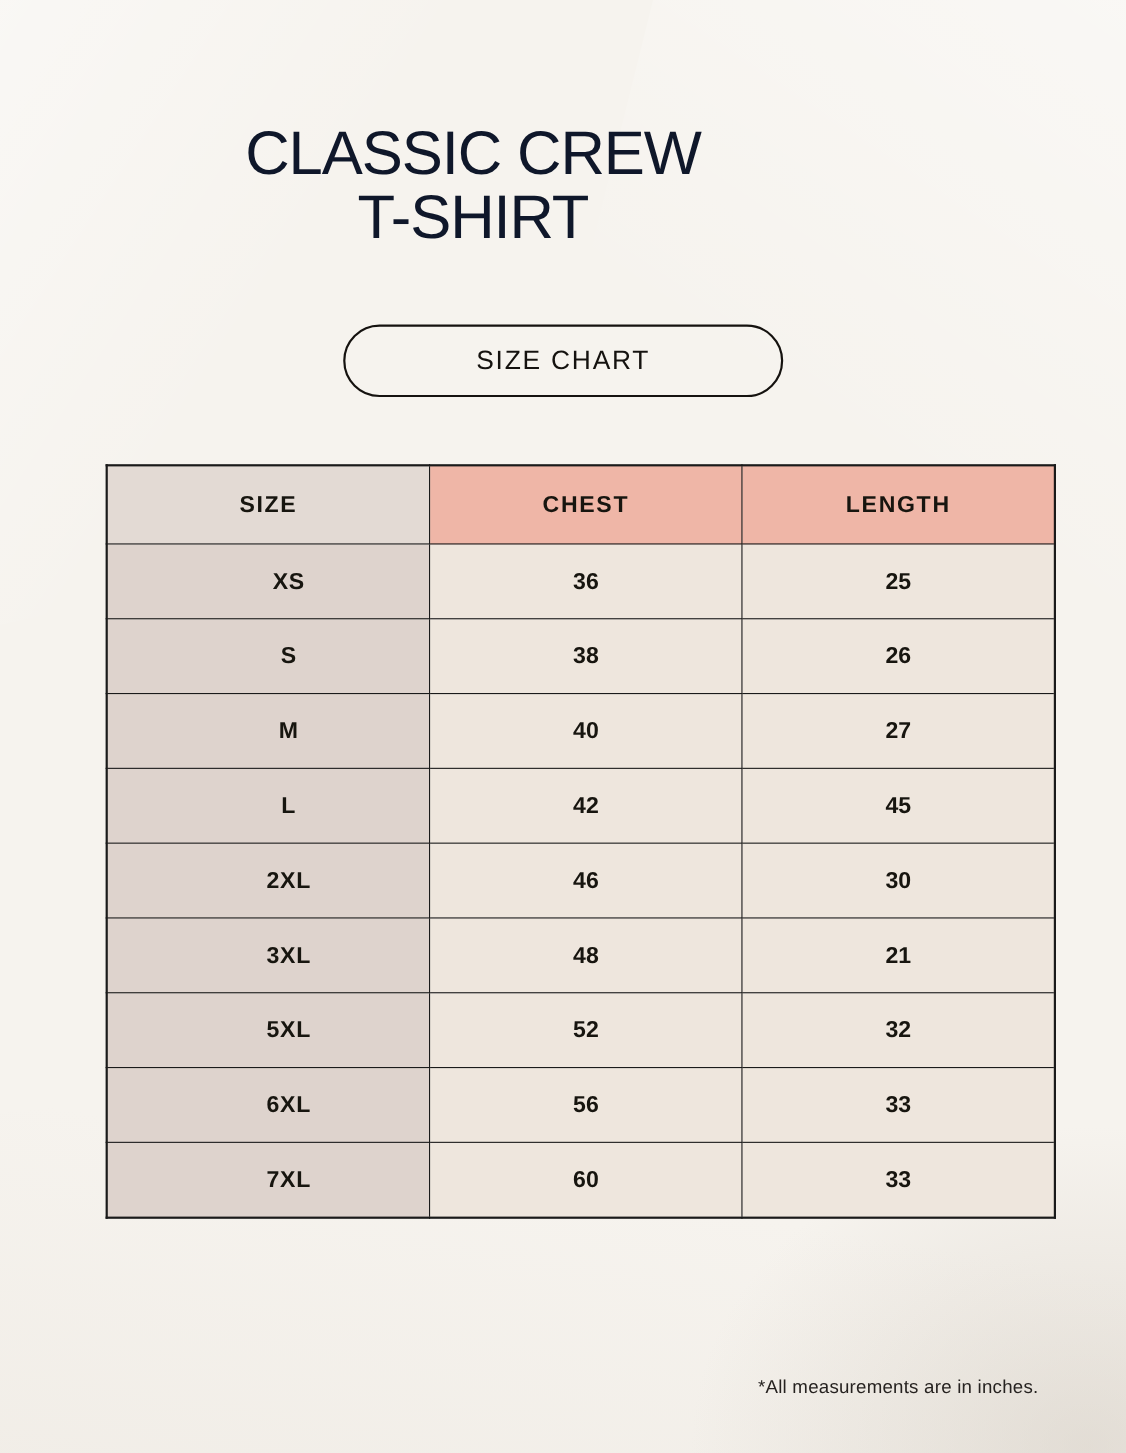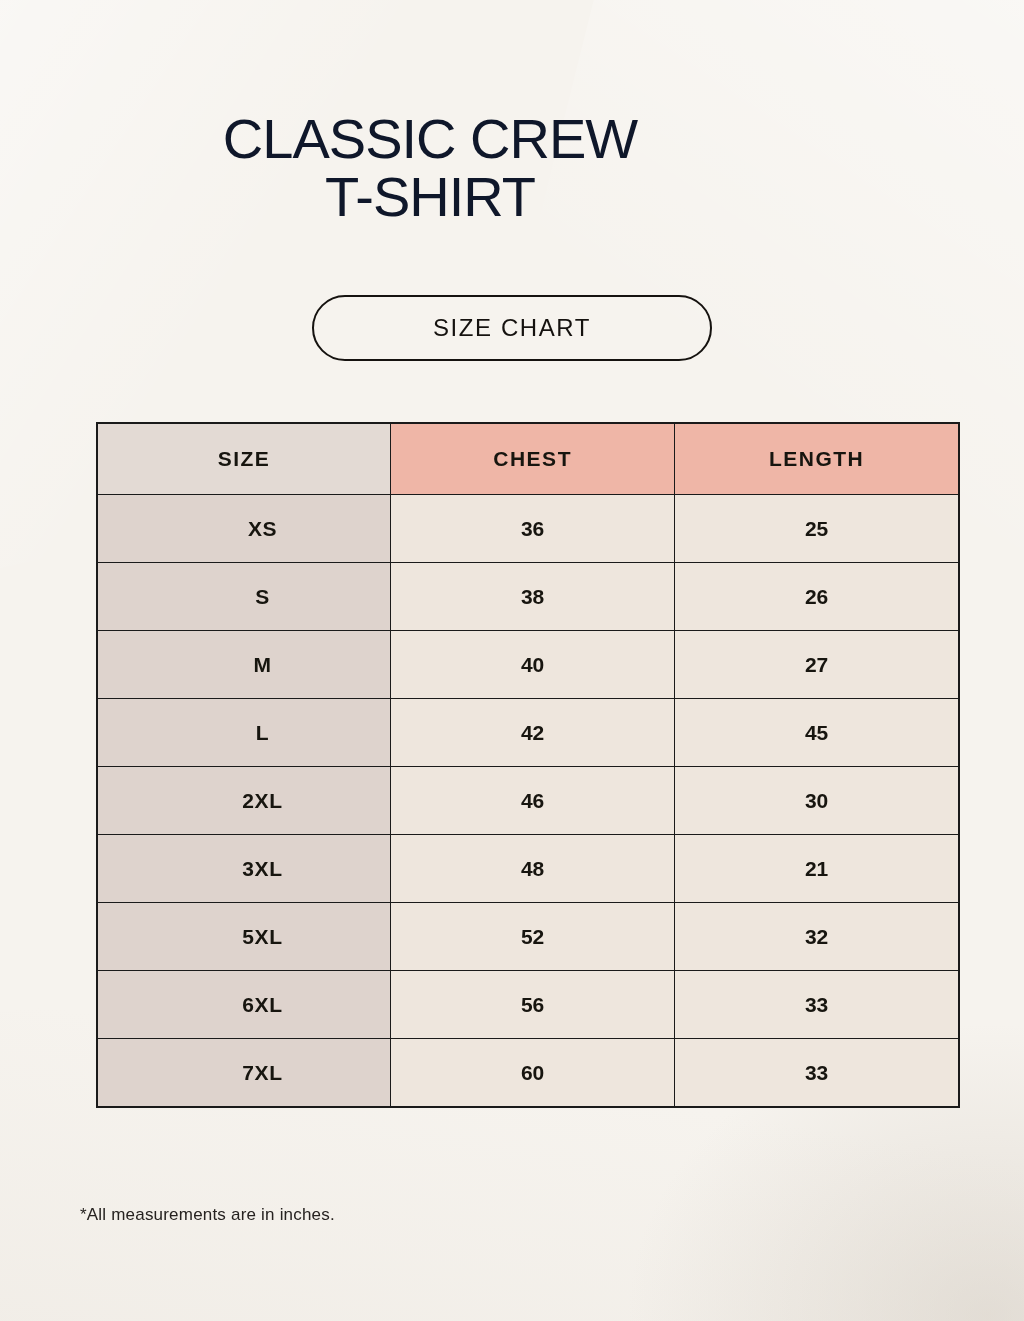--- a/index.html
+++ b/index.html
@@ -131,24 +131,24 @@
   }
   td.cell-value {
     background: #eee6dd;
     font-weight: 700;
     font-size: 22px;
     color: #2a2623;
   }
 
   .footnote {
     position: absolute;
-    top: 1205px;
+    top: 1251px;
     left: 80px;
     width: 864px;
-    text-align: left;
+    text-align: right;
     font-size: 17px;
     color: #262220;
     letter-spacing: 0.2px;
   }
 </style>
 </head>
 <body>
 
 <div class="page">
 

